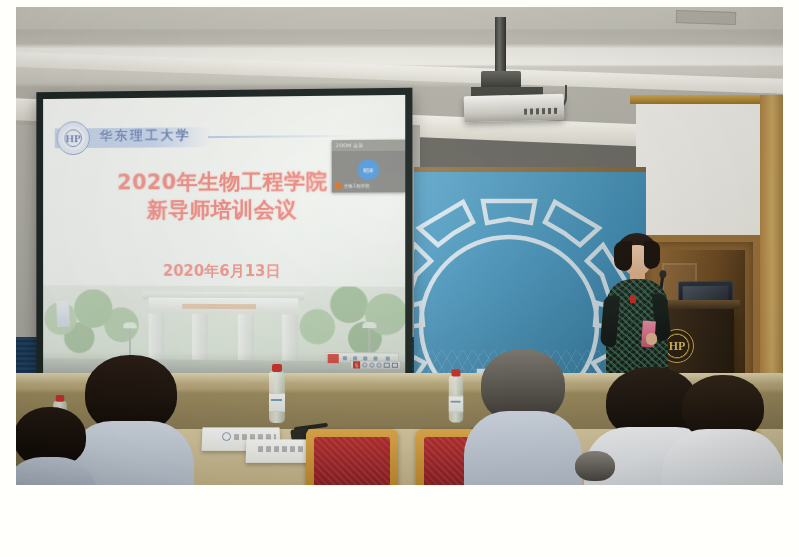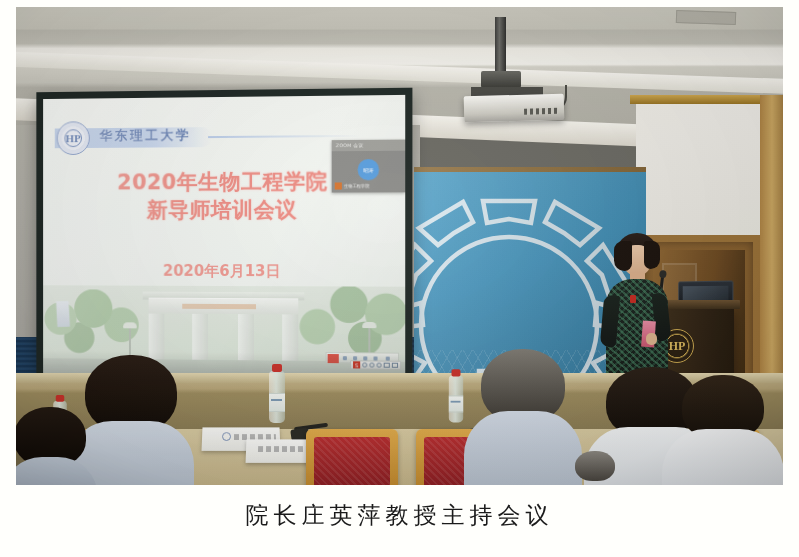--- a/index.html
+++ b/index.html
@@ -772,15 +772,14 @@
       <div class="shoulders" style="top:54px; height:62px; background:linear-gradient(#f6f7f8,#dde1e5);"></div>
     </div>
 
     <div class="aud" style="left:556px; width:46px; height:34px;">
       <div class="head" style="top:0; width:40px; height:30px; background:linear-gradient(#8d8982,#49453f);"></div>
     </div>
 
     <div class="photo-grade"></div>
   </div>
 
-  <div class="caption">院长庄英萍教授主持会议</div>
 
 </div>
 
 </body></html>

